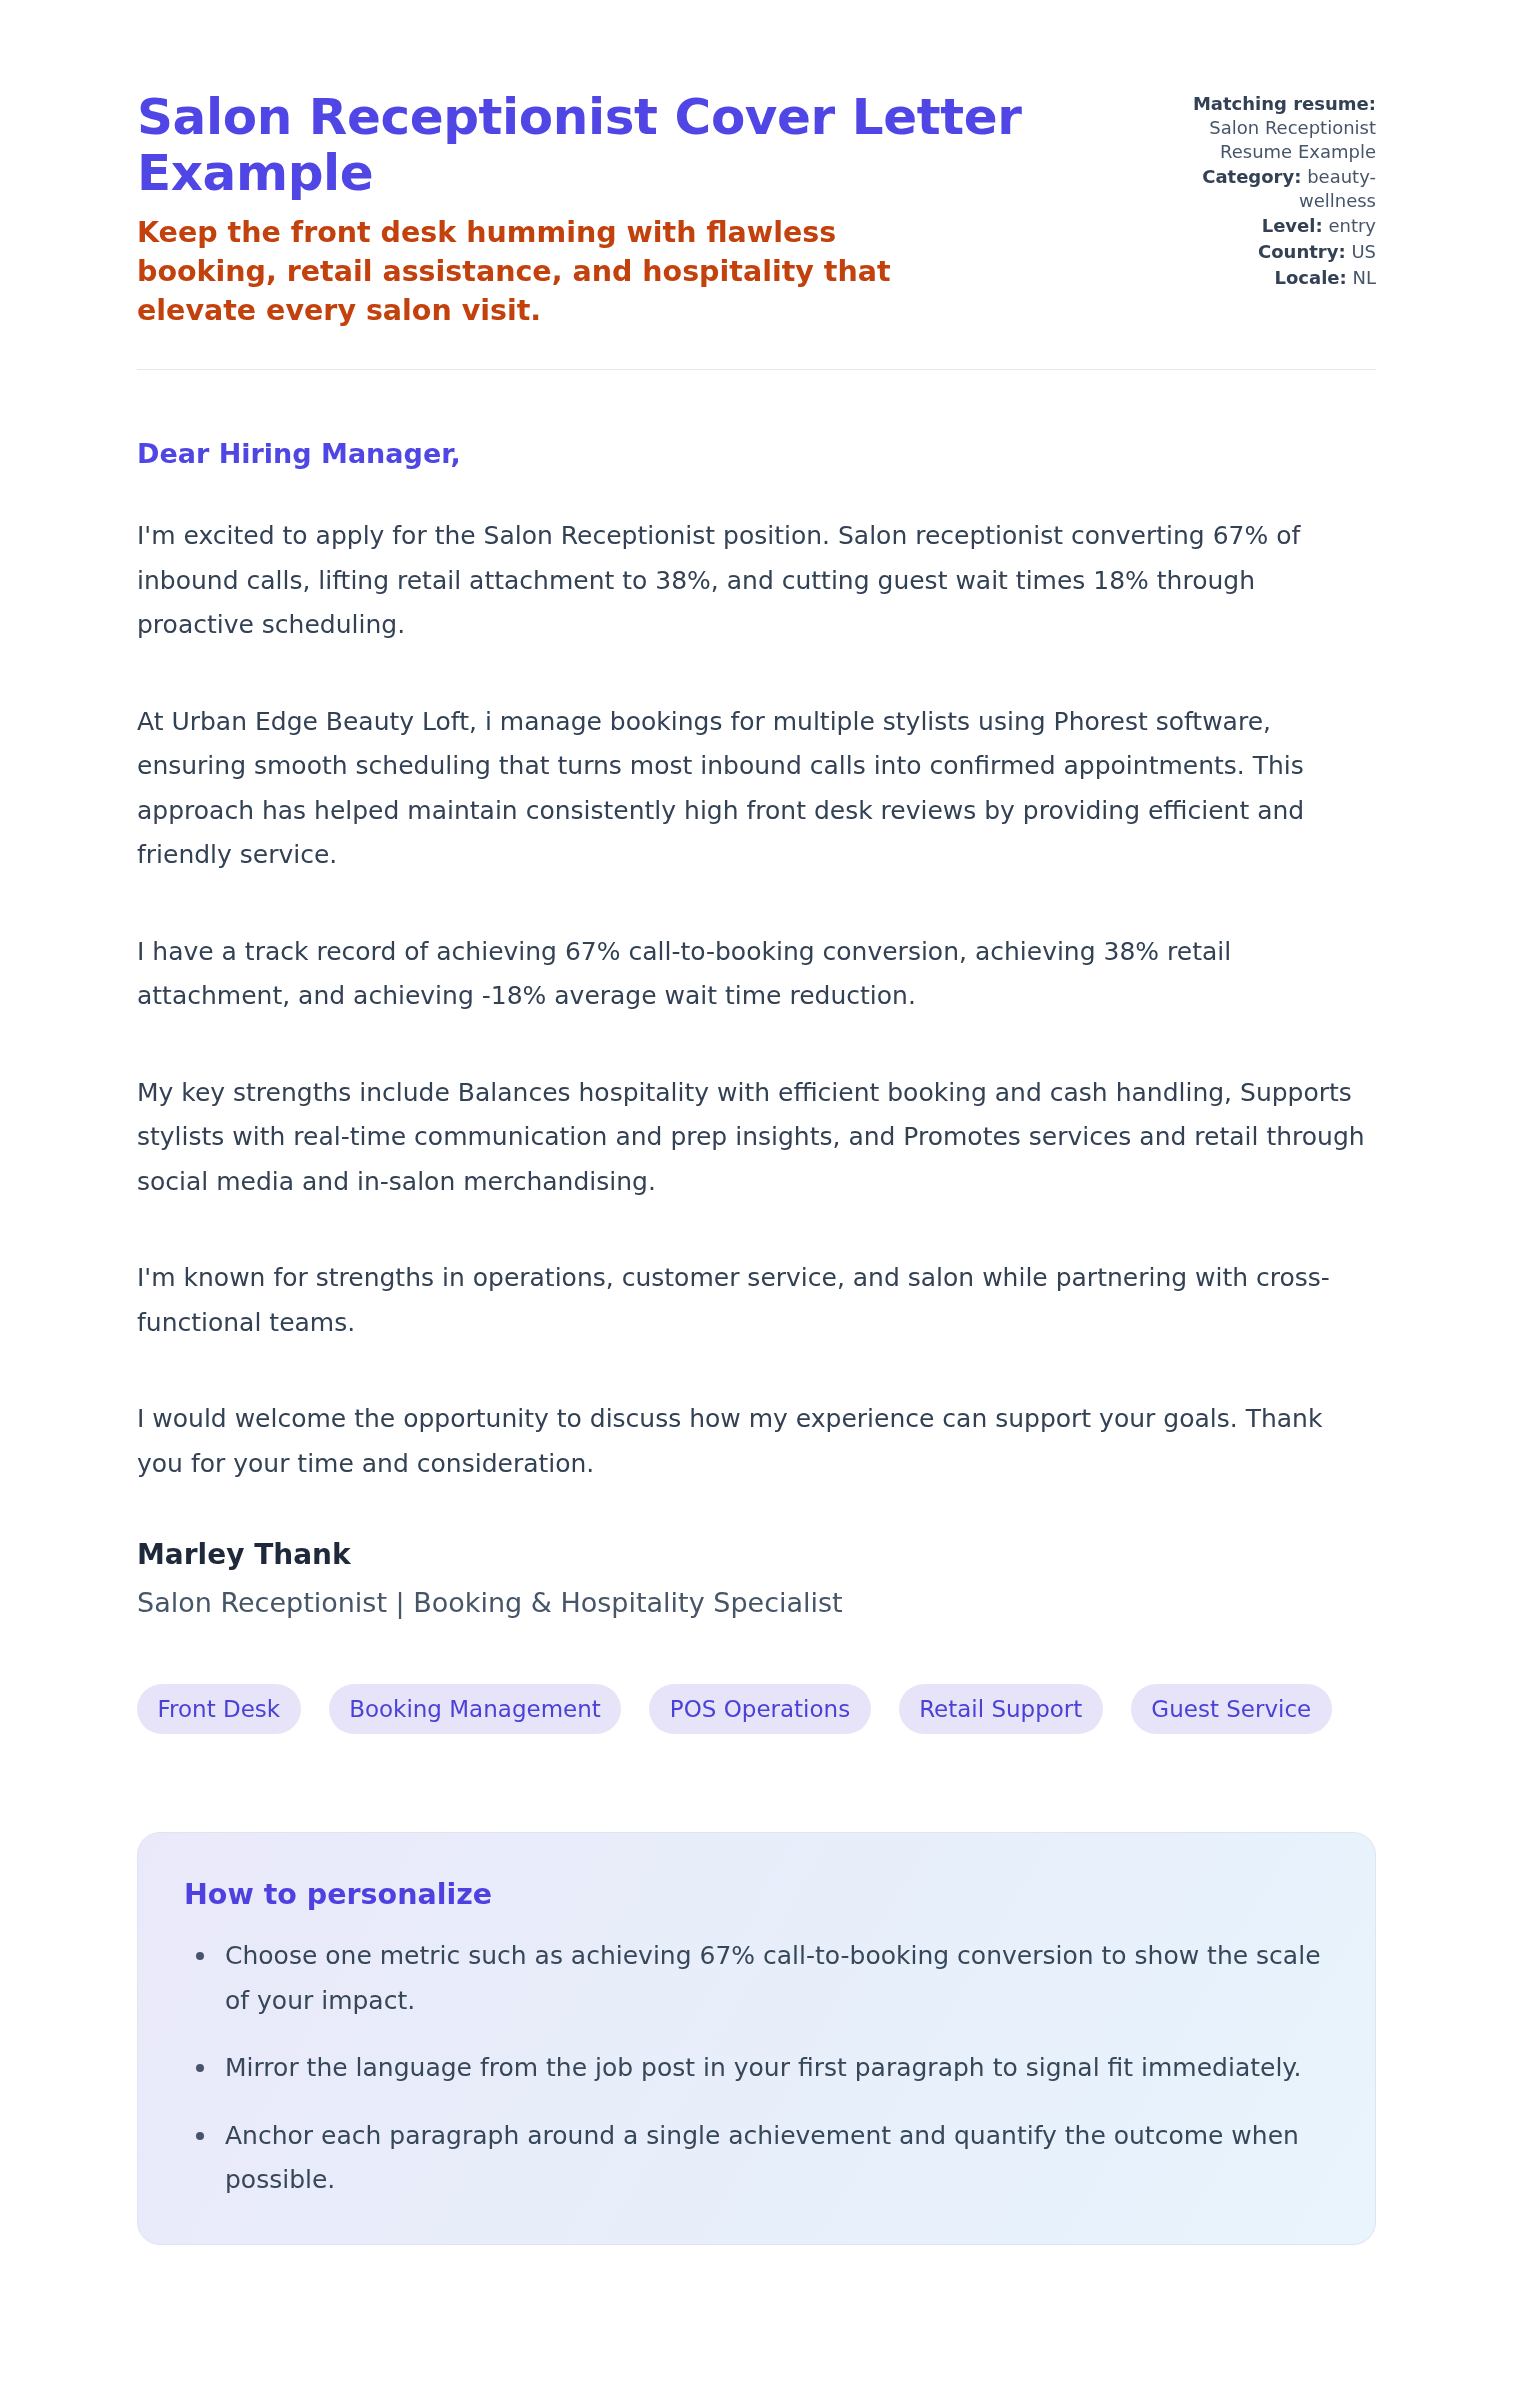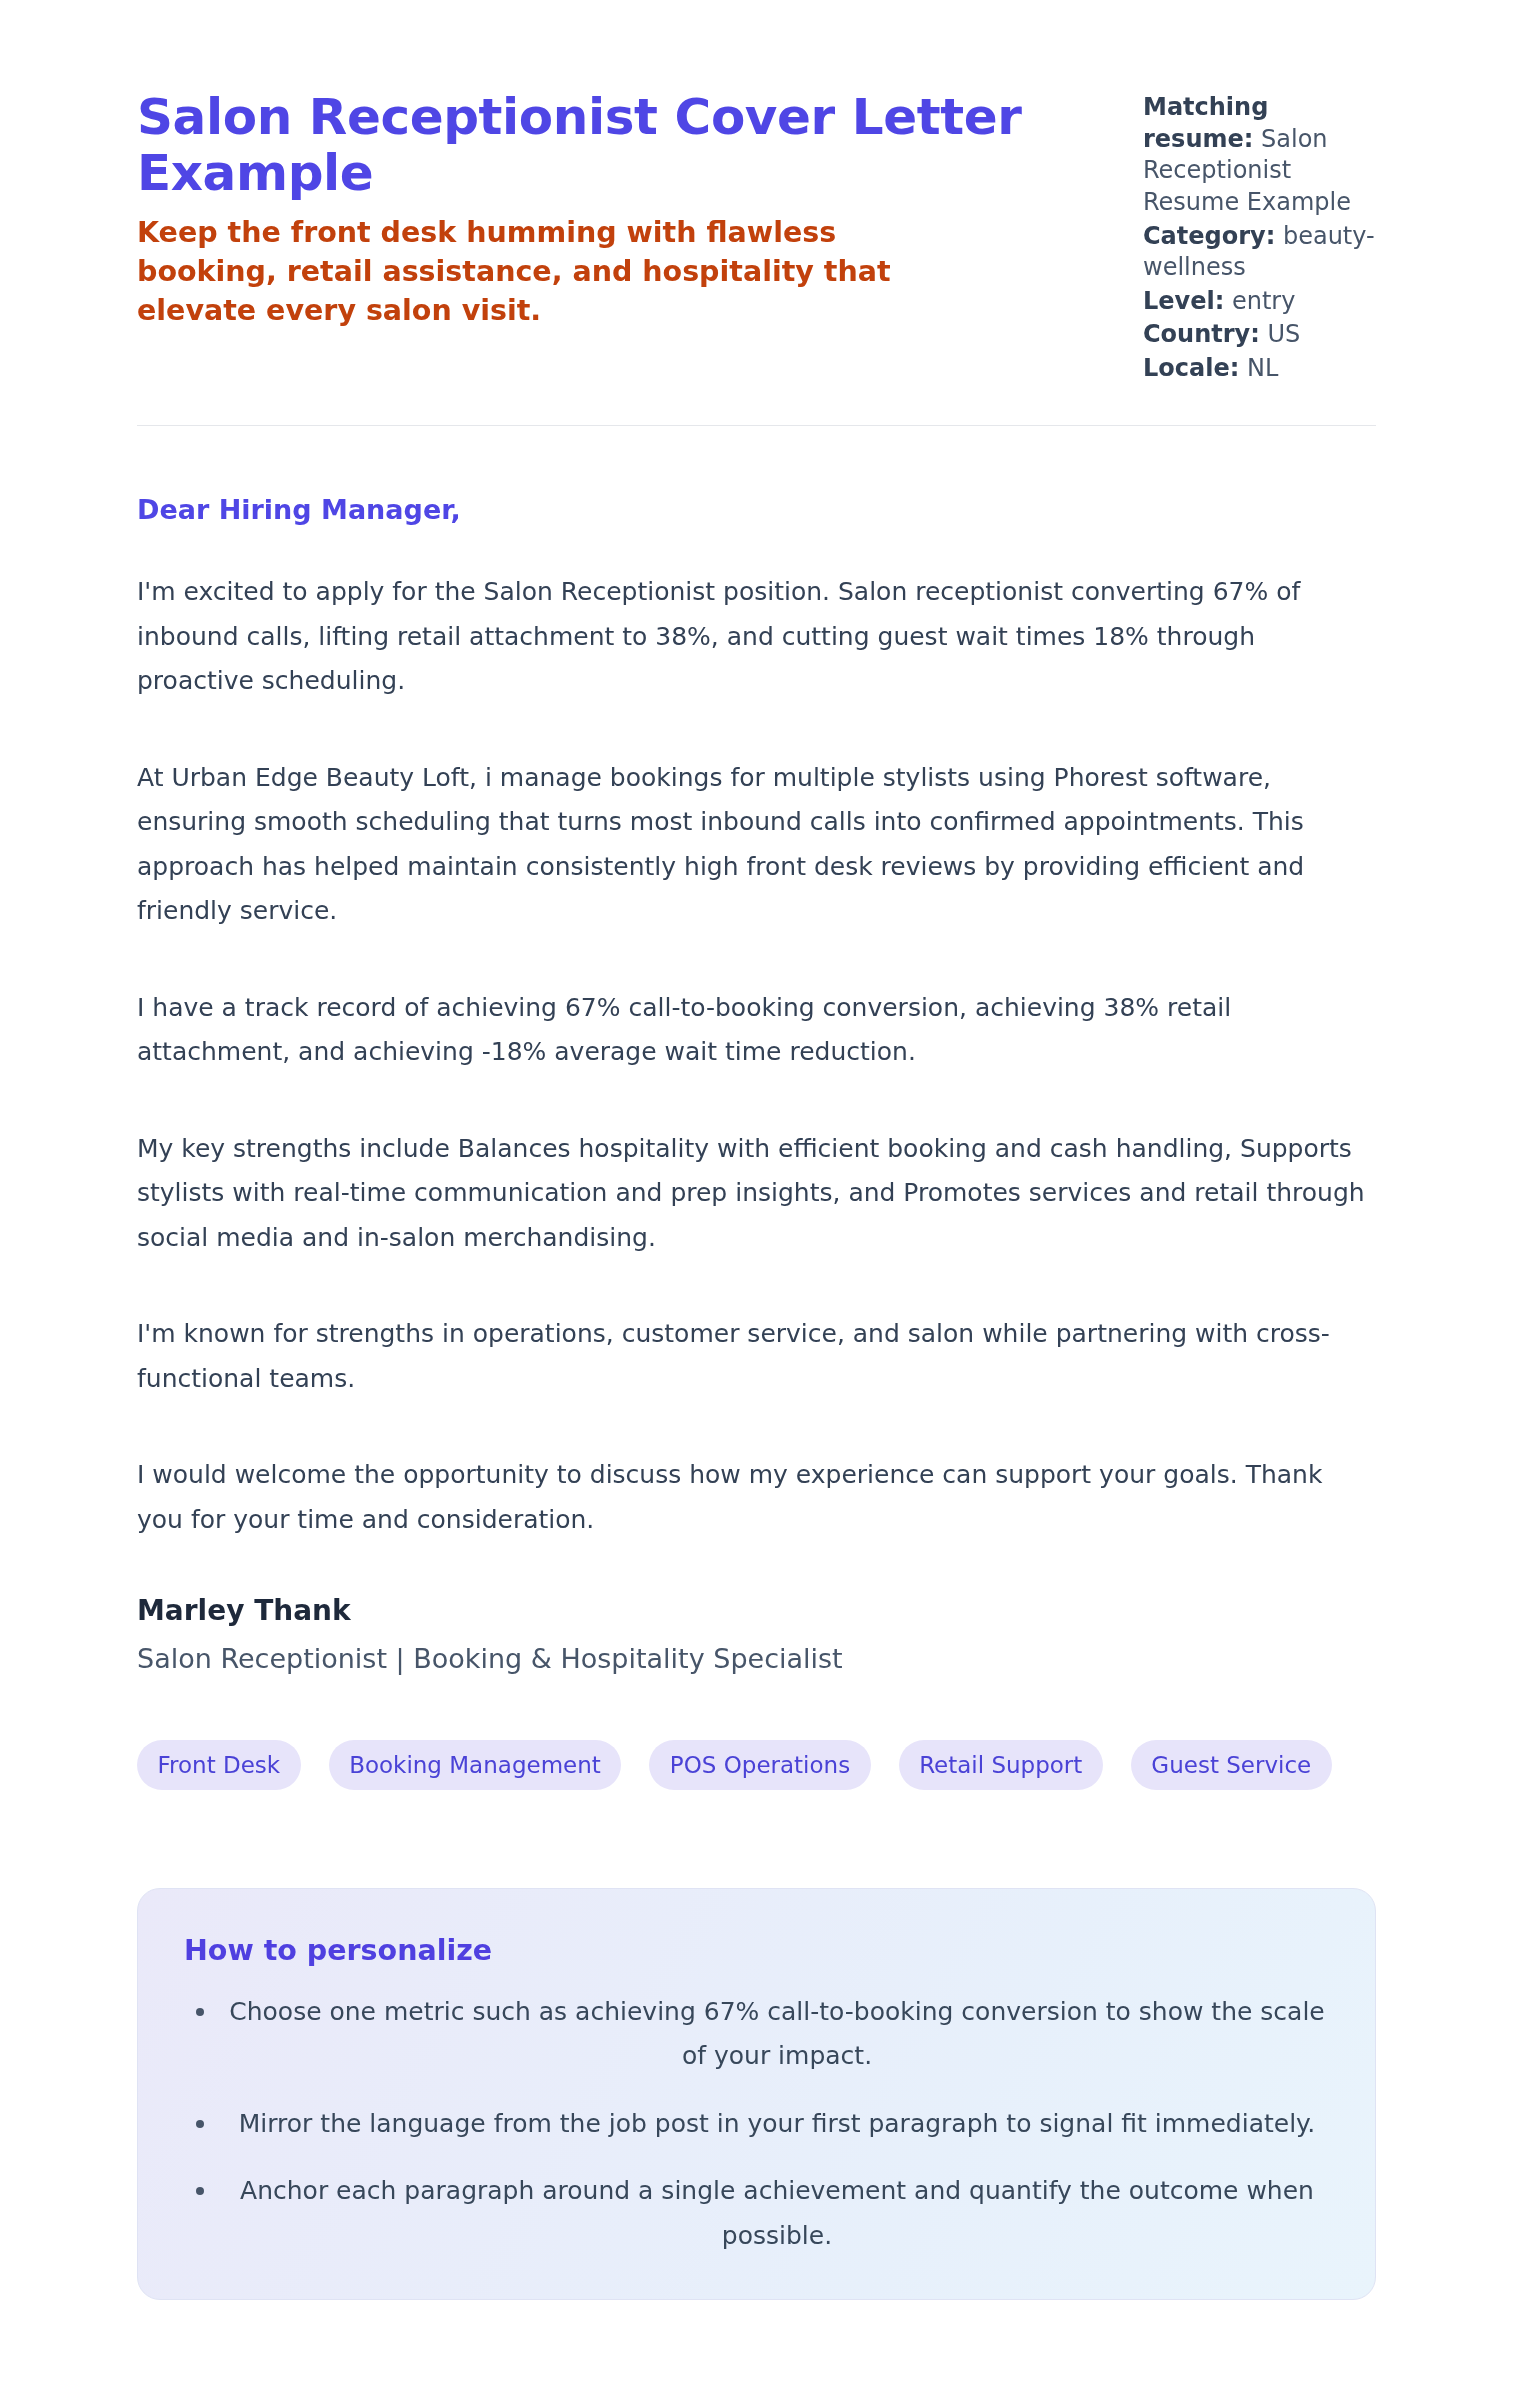--- a/index.html
+++ b/index.html
@@ -17,22 +17,22 @@
   .header-left { max-width:961px; padding-top:3.6px; }
   h1.title {
     font-size:50px; line-height:1.13; font-weight:bold;
     color:#4f46e5; margin:0 0 12.5px 0; letter-spacing:-0.4px;
   }
   .subtitle {
     font-size:28.5px; font-weight:bold; color:#c2410c;
     line-height:1.36; margin:0; max-width:783px;
   }
   .meta {
-    width:233px; flex-shrink:0; 
-    font-size:24px; line-height:1.32; color:#475569; padding-top:7.1px;
+    width:233px; flex-shrink:0; text-align:right;
+    font-size:18px; line-height:1.32; color:#475569; padding-top:7.1px;
   }
   .meta-row { margin:0 0 1.8px 0; }
   .meta-label { color:#334155; font-weight:bold; }
 
   .divider { border:none; border-top:1.8px solid #e5e7eb; margin:39px 0 0 0; }
 
   
   .greeting {
     color:#4f46e5; font-weight:bold; font-size:27px;
     margin:68px 0 45px 0;
@@ -63,21 +63,20 @@
   }
   .tips h2 {
     font-size:28.5px; font-weight:bold; color:#4f40e0;
     margin:9px 0 14.2px 0;
   }
   .tips ul { margin:0; padding:0; list-style:none; }
   .tips li {
     font-size:25px; color:#37475a; line-height:1.78;
     margin-top:23px; padding-left:41px; position:relative;
     max-width:1113px;
-    text-align:center;
   }
   .tips li::before {
     content:""; position:absolute; left:11.6px; top:18px;
     width:8px; height:8px; border-radius:50%; background:#475569;
   }
 </style>
 </head>
 <body>
 
 <div class="page">

